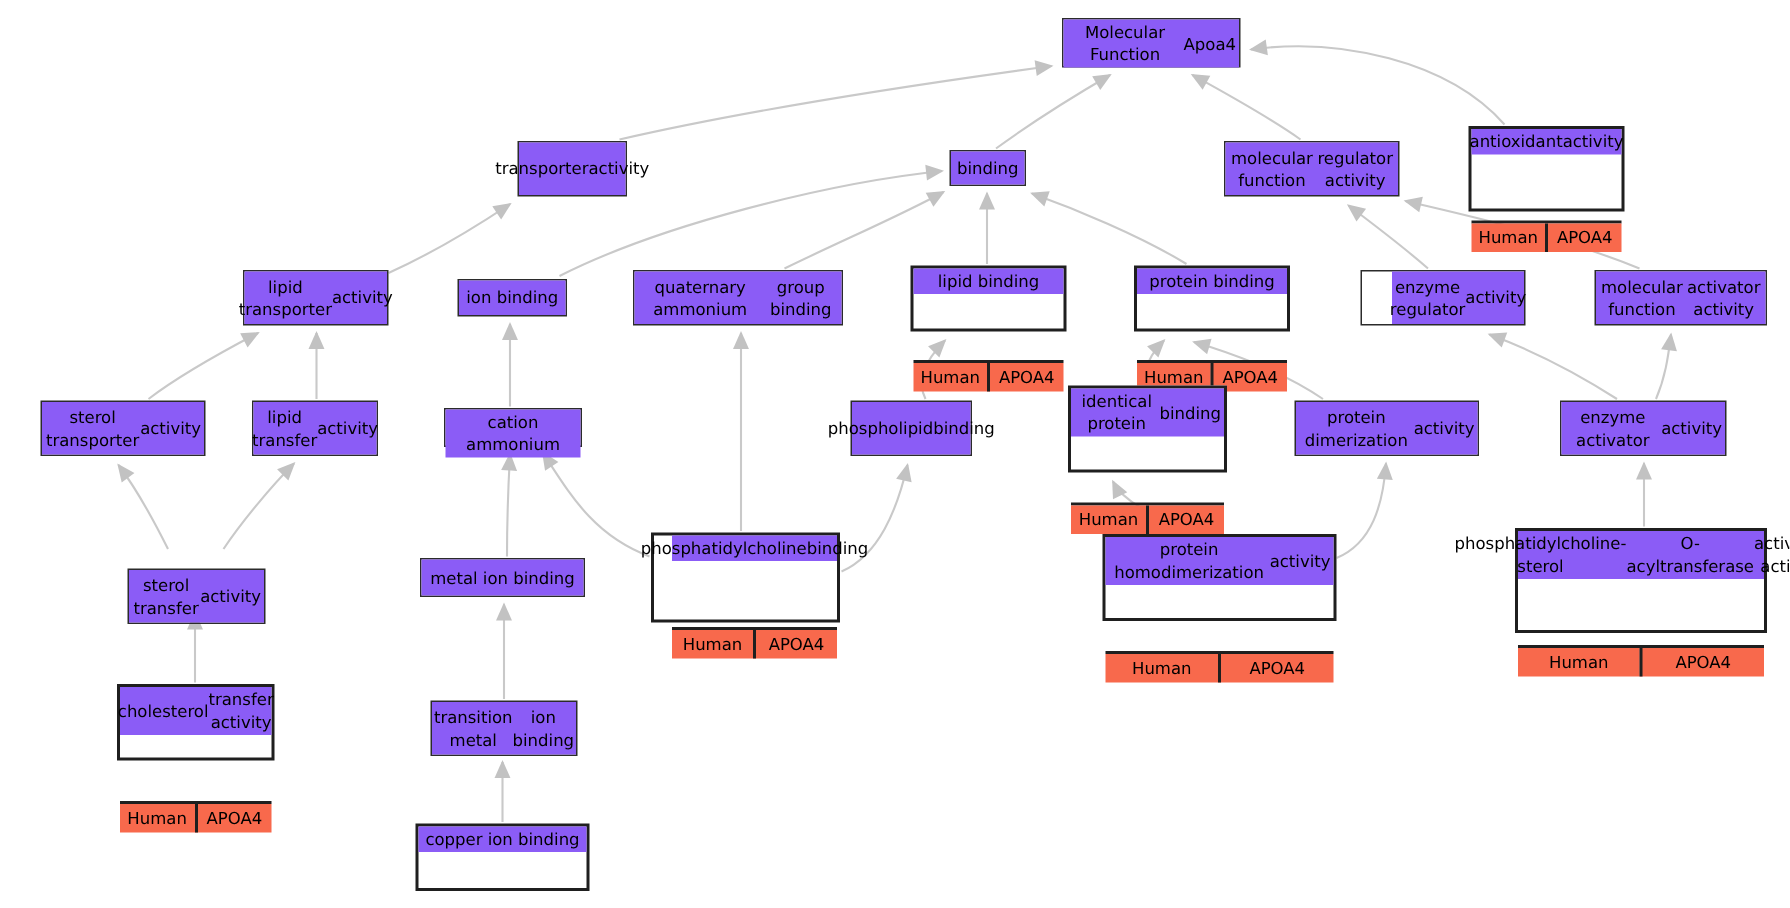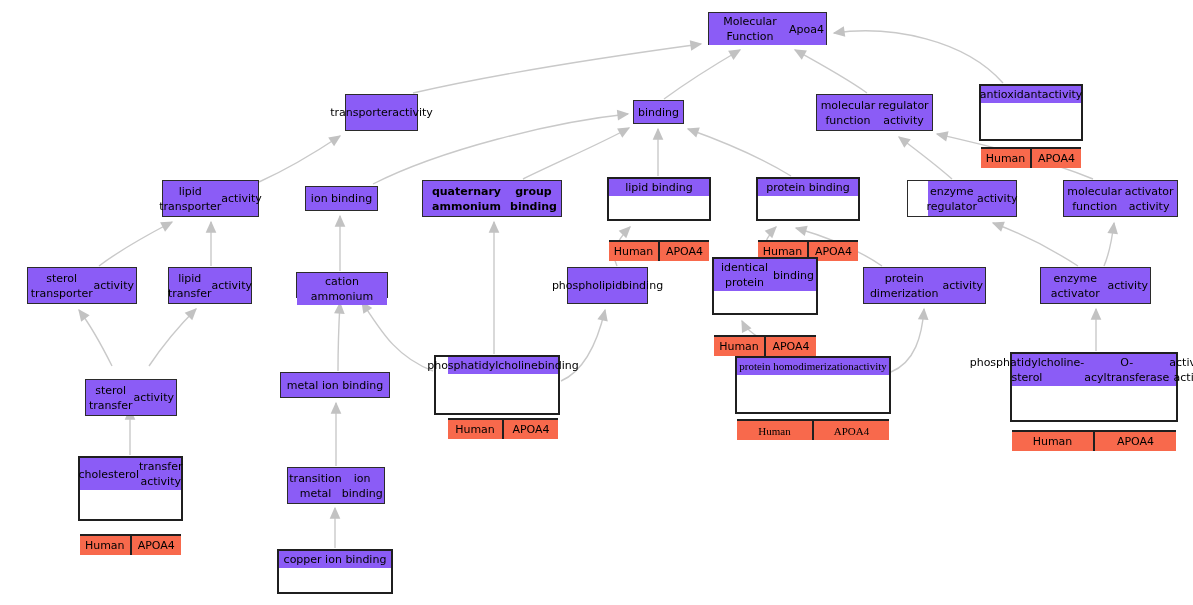--- a/index.html
+++ b/index.html
@@ -130,21 +130,21 @@
         <div class="node-title">
           <span>lipid transporter</span>
           <span>activity</span>
         </div>
       </div>
       <div class="node" style="left: 305px; top: 186px; width: 73px; height: 25px;">
         <div class="node-title">
           <span>ion binding</span>
         </div>
       </div>
-      <div class="node" style="left: 422px; top: 180px; width: 140px; height: 37px; font-weight: bold;">
+      <div class="node" style="left: 422px; top: 180px; width: 140px; height: 37px;">
         <div class="node-title">
           <span>quaternary ammonium</span>
           <span>group binding</span>
         </div>
       </div>
       <div class="node annotated" style="left: 607px; top: 177px; width: 104px; height: 44px;">
         <div class="node-title">
           <span>lipid binding</span>
         </div>
         <div class="annotation-row">
@@ -232,42 +232,42 @@
       <div class="node annotated" style="left: 434px; top: 355px; width: 126px; height: 60px; padding-left: 12px;">
         <div class="node-title">
           <span>phosphatidylcholine</span>
           <span>binding</span>
         </div>
         <div class="annotation-row">
           <div class="annotation-cell" style="background: rgb(248, 105, 76);">Human</div>
           <div class="annotation-cell" style="background: rgb(248, 105, 76);">APOA4</div>
         </div>
       </div>
-      <div class="node annotated" style="left: 735px; top: 356px; width: 156px; height: 58px; font-family: Liberation Serif, serif;">
+      <div class="node annotated" style="left: 735px; top: 356px; width: 156px; height: 58px;">
         <div class="node-title">
           <span>protein homodimerization</span>
           <span>activity</span>
         </div>
         <div class="annotation-row">
           <div class="annotation-cell" style="background: rgb(248, 105, 76);">Human</div>
           <div class="annotation-cell" style="background: rgb(248, 105, 76);">APOA4</div>
         </div>
       </div>
       <div class="node annotated" style="left: 1010px; top: 352px; width: 168px; height: 70px;">
         <div class="node-title">
           <span>phosphatidylcholine-sterol</span>
           <span>O-acyltransferase</span>
           <span>activator activity</span>
         </div>
         <div class="annotation-row">
           <div class="annotation-cell" style="background: rgb(248, 105, 76);">Human</div>
           <div class="annotation-cell" style="background: rgb(248, 105, 76);">APOA4</div>
         </div>
       </div>
-      <div class="node annotated" style="left: 78px; top: 456px; width: 105px; height: 65px; text-align: center;">
+      <div class="node annotated" style="left: 78px; top: 456px; width: 105px; height: 51px; text-align: center;">
         <div class="node-title">
           <span>cholesterol</span>
           <span>transfer activity</span>
         </div>
         <div class="annotation-row">
           <div class="annotation-cell" style="background: rgb(248, 105, 76);">Human</div>
           <div class="annotation-cell" style="background: rgb(248, 105, 76);">APOA4</div>
         </div>
       </div>
       <div class="node" style="left: 287px; top: 467px; width: 98px; height: 37px;">

